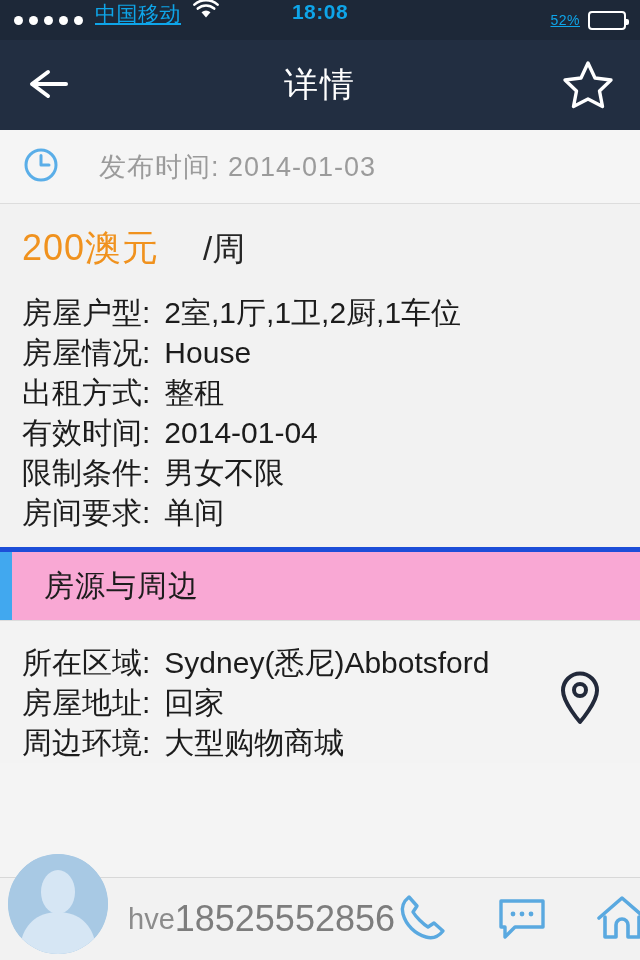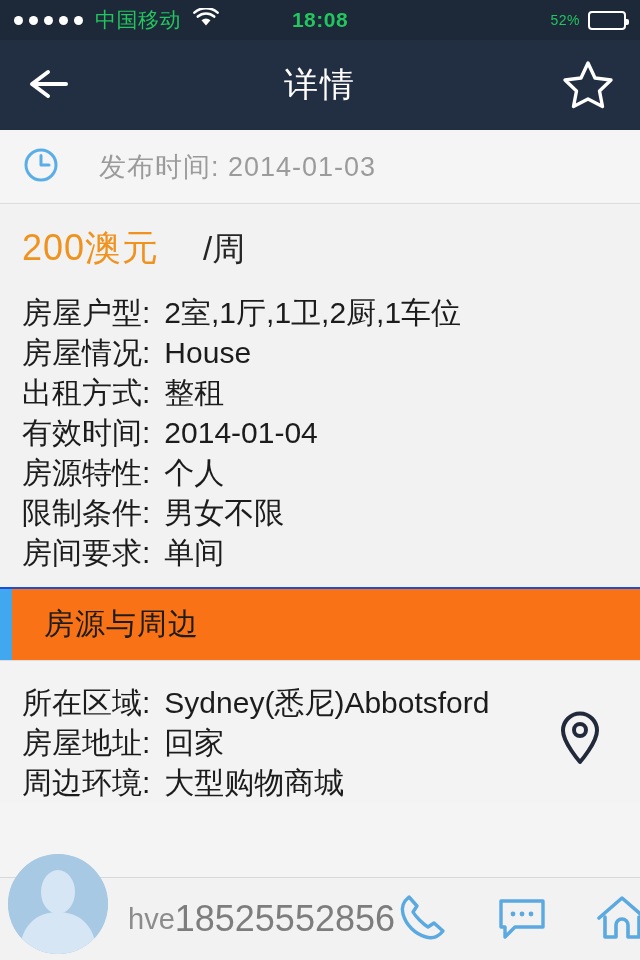--- a/index.html
+++ b/index.html
@@ -13,25 +13,25 @@
     font-family: "Liberation Sans", "DejaVu Sans", sans-serif;
     overflow: hidden;
     position: relative;
   }
 
   
   .status-bar {
     height: 40px;
     background: #1d2838;
     display: flex;
-    align-items: center;
     padding: 0 14px;
     box-sizing: border-box;
-    color: #22c55e;
-    position: relative;
+    color: #0ea5e9;
+    position: relative;
+    text-decoration: underline;
   }
   .signal-dots {
     display: flex;
     align-items: center;
     gap: 6px;
   }
   .signal-dots i {
     display: block;
     width: 9px;
     height: 9px;
@@ -197,25 +197,25 @@
     margin-left: 14px;
     white-space: nowrap;
   }
   .sqm {
     font-size: 20px;
     margin-left: 4px;
   }
 
   
   .section-head {
-    background: #f97316;
+    background: #f9a8d4;
     height: 74px;
     display: flex;
     align-items: center;
-    border-top: 2px solid #1d4ed8;
+    border-top: 5px solid #1d4ed8;
     border-bottom: 1px solid #dddddd;
     box-sizing: border-box;
   }
   .section-accent {
     width: 12px;
     height: 100%;
     background: #41a8ef;
   }
   .section-title {
     margin-left: 32px;
@@ -364,24 +364,20 @@
       <span class="spec-label">房屋情况:</span>
       <span class="spec-value">House</span>
     </div>
     <div class="spec-row">
       <span class="spec-label">出租方式:</span>
       <span class="spec-value">整租</span>
     </div>
     <div class="spec-row">
       <span class="spec-label">有效时间:</span>
       <span class="spec-value">2014-01-04</span>
-    </div>
-    <div class="spec-row">
-      <span class="spec-label">房源特性:</span>
-      <span class="spec-value">个人</span>
     </div>
     <div class="spec-row">
       <span class="spec-label">限制条件:</span>
       <span class="spec-value">男女不限</span>
     </div>
     <div class="spec-row">
       <span class="spec-label">房间要求:</span>
       <span class="spec-value">单间</span>
     </div>
   </div>

